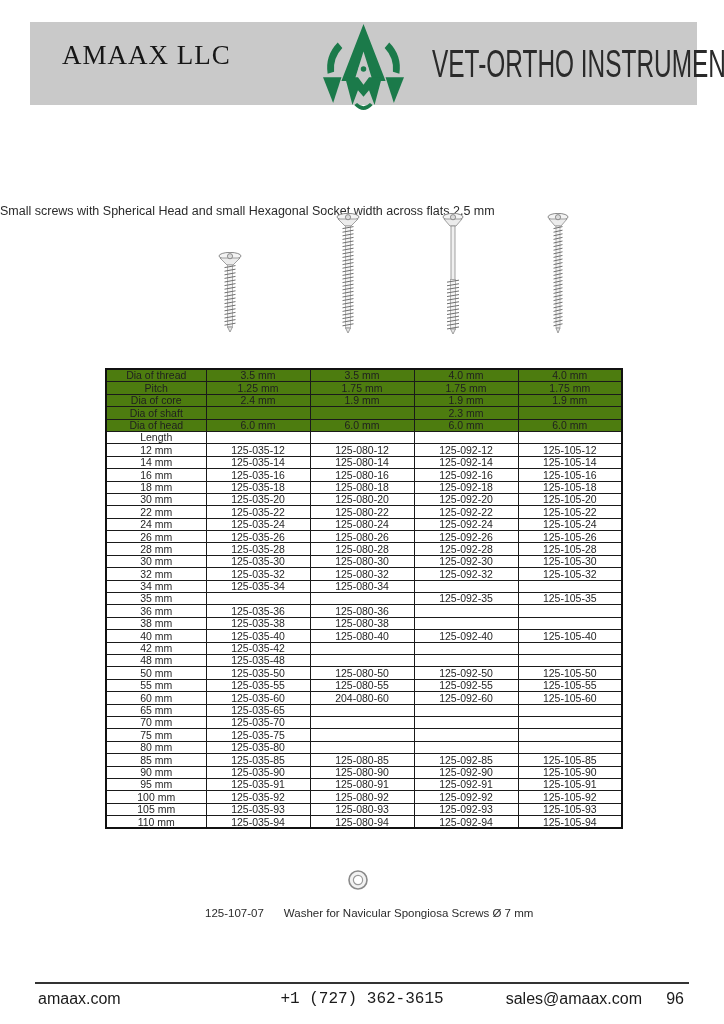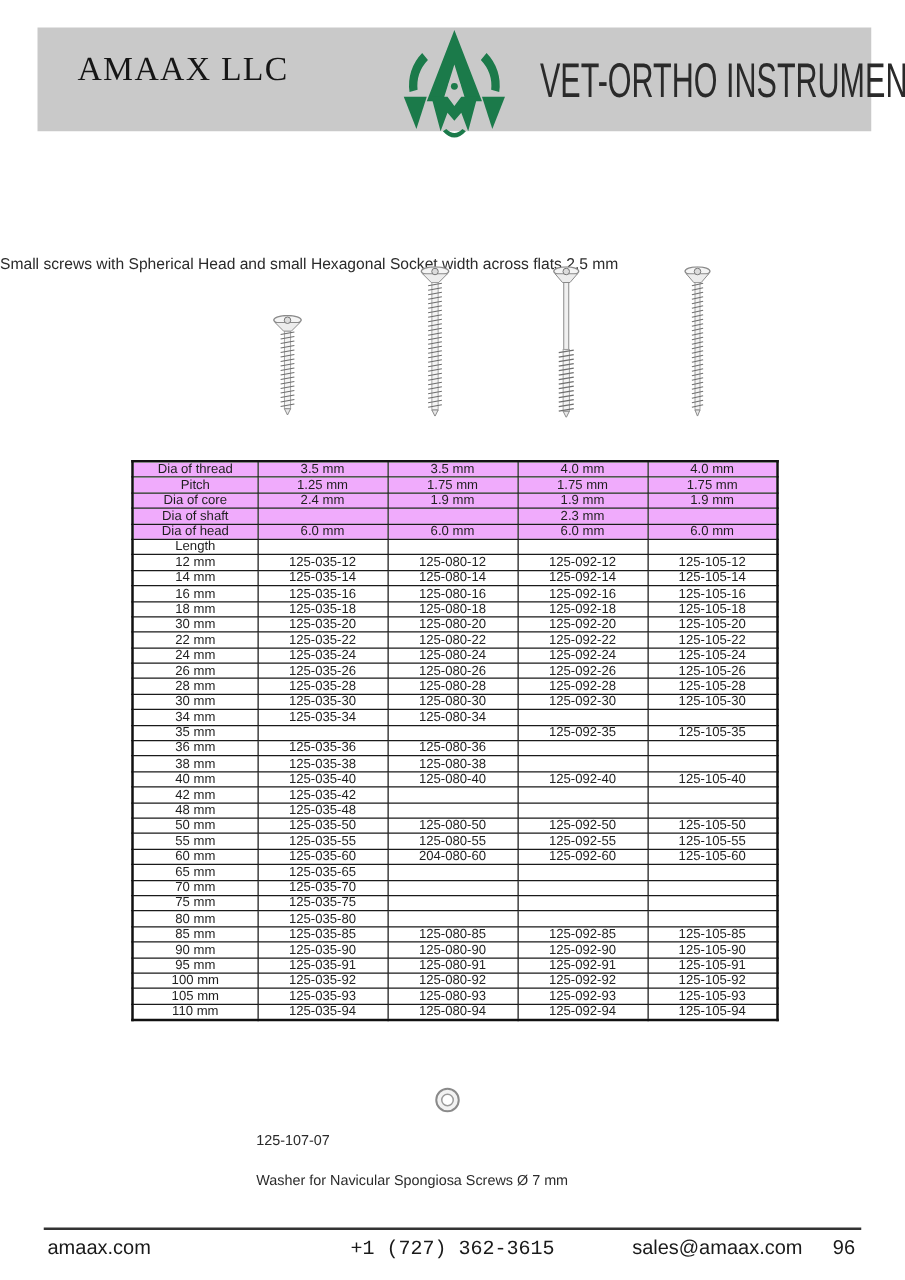--- a/index.html
+++ b/index.html
@@ -17,30 +17,30 @@
   
   .title{position:absolute;left:0;top:140px;width:724px;text-align:center;
          font-size:20px;color:#2b2b2b;}
   .subtitle{position:absolute;left:0;top:166px;width:724px;text-align:left;
             font-size:12.5px;color:#2b2b2b;margin-top:38px;}
 
   
   .screw{position:absolute;}
   .washer-svg{position:absolute;left:346px;top:868px;}
   .washer-caption{position:absolute;left:205px;top:907px;font-size:11.5px;color:#2b2b2b;
-                  display:flex;gap:20px;white-space:nowrap;flex-direction:column;}
+                  display:flex;gap:20px;white-space:nowrap;}
 
   
   .tbl-wrap{position:absolute;left:105px;top:368px;}
   table{border-collapse:collapse;table-layout:fixed;width:516px;font-size:10.5px;
         border:2px solid #111;}
   col.c0{width:100px;} col.cd{width:104px;}
   td{border:1px solid #1a1a1a;height:11.4px;text-align:center;padding:0 2px;line-height:1;
      overflow:hidden;white-space:nowrap;color:#1f1f1f;}
-  tr.shaded td{background:#f0abfc;}
+  tr.shaded td{background:#4d7c0f;}
 
   
   .footer-rule{position:absolute;left:35px;top:982px;width:654px;height:2px;background:#333;}
   .footer-site{position:absolute;left:38px;top:990px;font-size:16px;}
   .footer-phone{position:absolute;left:50%;transform:translateX(-50%);top:990px;font-size:16px;font-family:Liberation Mono, monospace;}
   .footer-email{position:absolute;right:82px;top:990px;font-size:16px;text-align:center;}
   .footer-page{position:absolute;right:40px;top:990px;font-size:16px;margin-left:16px;}
 </style>
 </head>
 <body>
@@ -306,20 +306,27 @@
             <td>125-105-28</td>
           </tr>
           <tr>
             <td>30 mm</td>
             <td>125-035-30</td>
             <td>125-080-30</td>
             <td>125-092-30</td>
             <td>125-105-30</td>
           </tr>
           <tr>
+            <td>32 mm</td>
+            <td>125-035-32</td>
+            <td>125-080-32</td>
+            <td>125-092-32</td>
+            <td>125-105-32</td>
+          </tr>
+          <tr>
             <td>34 mm</td>
             <td>125-035-34</td>
             <td>125-080-34</td>
             <td></td>
             <td></td>
           </tr>
           <tr>
             <td>35 mm</td>
             <td></td>
             <td></td>

